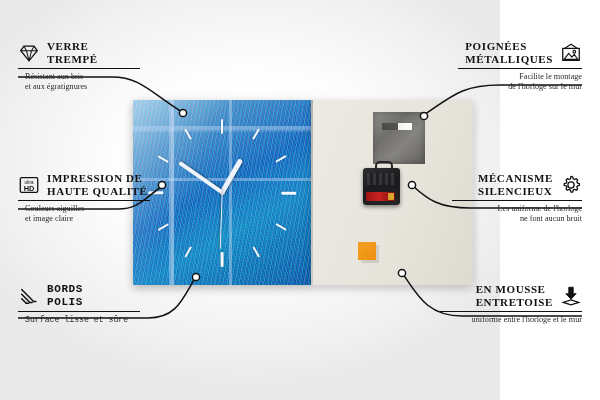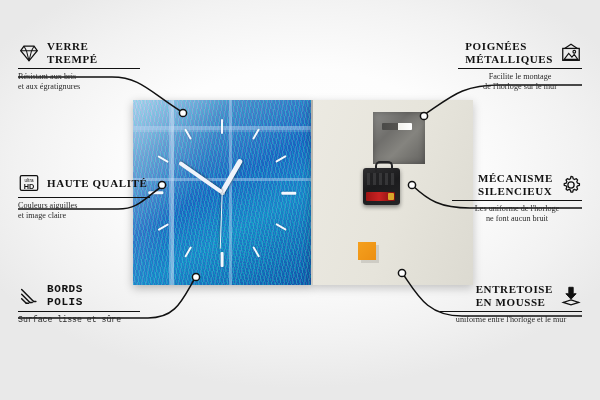--- a/index.html
+++ b/index.html
@@ -2,21 +2,21 @@
 <html><head>
 <meta charset="utf-8">
 <style>
   html,body{margin:0;padding:0;}
   body{
     width:600px;height:400px;overflow:hidden;
     font-family:"Liberation Serif",serif;
     background:#ffffff;
   }
   #stage{
-    position:relative;width:600px;height:400px;
+    position:relative;width:500px;height:400px;
     background:
       radial-gradient(ellipse 60% 55% at 50% 42%, #ffffff 0%, #fdfdfd 45%, #f2f2f2 78%, #e9e9e9 100%);
   }
 
   
   #product{
     position:absolute;left:133px;top:100px;width:340px;height:185px;
   }
   .panel{position:absolute;top:0;height:100%;}
 
@@ -108,24 +108,24 @@
   .callout{position:absolute;}
   .co-head{display:flex;align-items:center;gap:7px;}
   .co-title{
     font-weight:bold;letter-spacing:.6px;color:#111;
     font-size:11px;line-height:12.5px;text-transform:uppercase;
   }
   .co-rule{height:1.4px;background:#111;margin:3px 0 3px;}
   .co-sub{font-size:8.2px;line-height:10px;color:#2a2a2a;}
   .left .co-head{justify-content:flex-start;}
   .left .co-title{text-align:left;}
-  .left .co-sub{text-align:left;}
+  .left .co-sub{text-align:left;margin-left:7px;}
   .right .co-head{justify-content:flex-end;flex-direction:row;}
   .right .co-title{text-align:left;}
-  .right .co-sub{text-align:center;}
+  .right .co-sub{text-align:right;}
 
   .ico{width:22px;height:22px;flex:0 0 22px;display:block;}
 
   
   #links{position:absolute;left:0;top:0;width:600px;height:400px;pointer-events:none;}
 </style>
 </head>
 <body>
 
 <div id="stage">
@@ -210,20 +210,21 @@
   </div>
 
   <div class="callout left" style="left:18px;top:172px;width:132px;">
     <div class="co-head">
       <svg class="ico" viewBox="0 0 24 24">
         <rect x="2.5" y="4" width="19" height="16" rx="1.5" fill="none" stroke="#111" stroke-width="1.4"></rect>
         <text x="12" y="11" font-family="Liberation Sans, sans-serif" font-size="5" text-anchor="middle" fill="#111">ultra</text>
         <text x="12" y="18" font-family="Liberation Sans, sans-serif" font-size="8" font-weight="bold" text-anchor="middle" fill="#111">HD</text>
       </svg>
       <div>
+        <div class="co-title">IMPRESSION DE</div>
         <div class="co-title">HAUTE QUALITÉ</div>
       </div>
     </div>
     <div class="co-rule"></div>
     <div class="co-sub">Couleurs aiguilles</div>
     <div class="co-sub">et image claire</div>
   </div>
 
   <div class="callout left" style="left:18px;top:283px;width:122px;font-family:Liberation Mono, monospace;">
     <div class="co-head">
@@ -271,22 +272,22 @@
       </svg>
     </div>
     <div class="co-rule"></div>
     <div class="co-sub">Les uniforme de l'horloge</div>
     <div class="co-sub">ne font aucun bruit</div>
   </div>
 
   <div class="callout right" style="left:440px;top:283px;width:142px;">
     <div class="co-head">
       <div>
+        <div class="co-title">EN MOUSSE</div>
         <div class="co-title">ENTRETOISE</div>
-        <div class="co-title">EN MOUSSE</div>
       </div>
       <svg class="ico" viewBox="0 0 24 24">
         <path d="M9.6 2.5 h4.8 v7 h3.2 L12 15.5 L6.4 9.5 h3.2 Z" fill="#111" stroke="#111" stroke-width="1"></path>
         <path d="M12 16.2 L20.5 19 L12 21.6 L3.5 19 Z" fill="none" stroke="#111" stroke-width="1.3"></path>
       </svg>
     </div>
     <div class="co-rule"></div>
     <div class="co-sub">uniforme entre l'horloge et le mur</div>
   </div>
 

